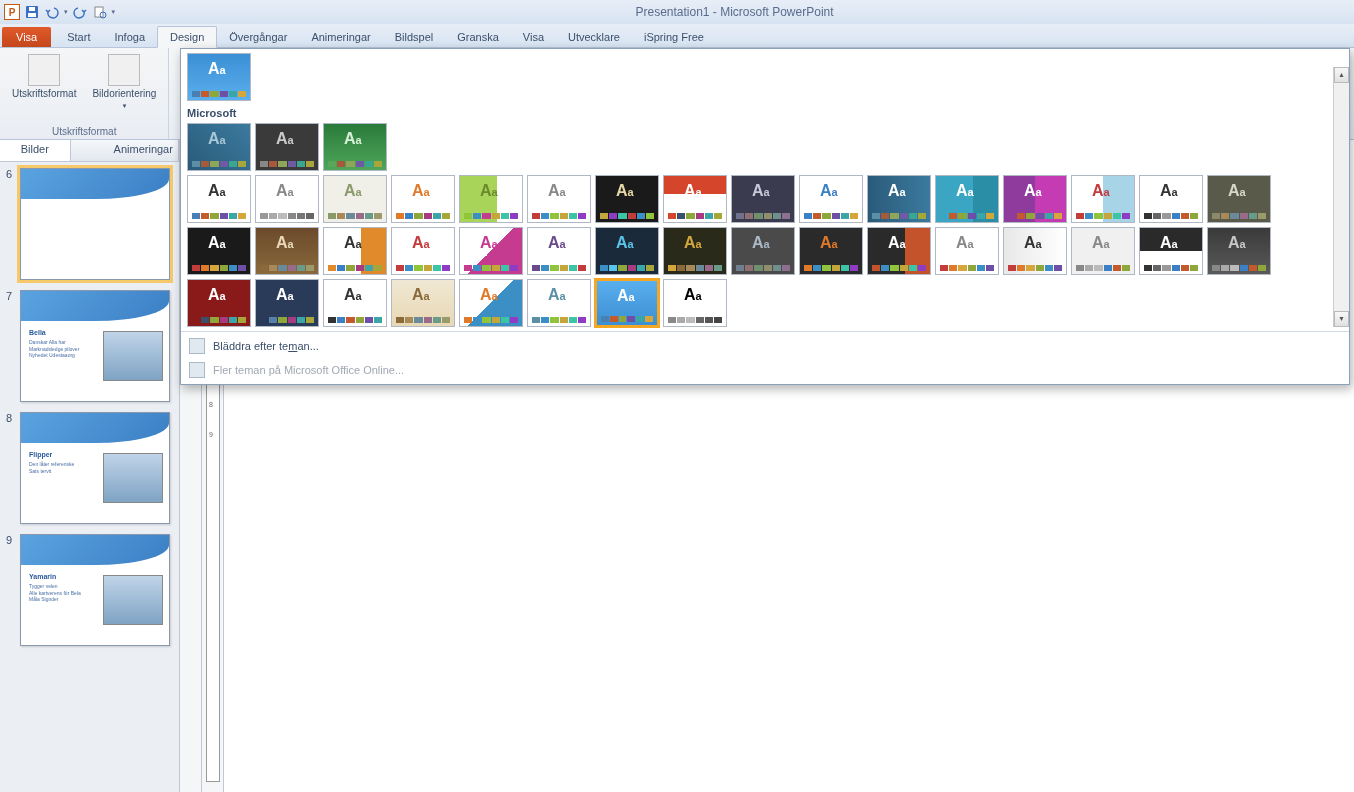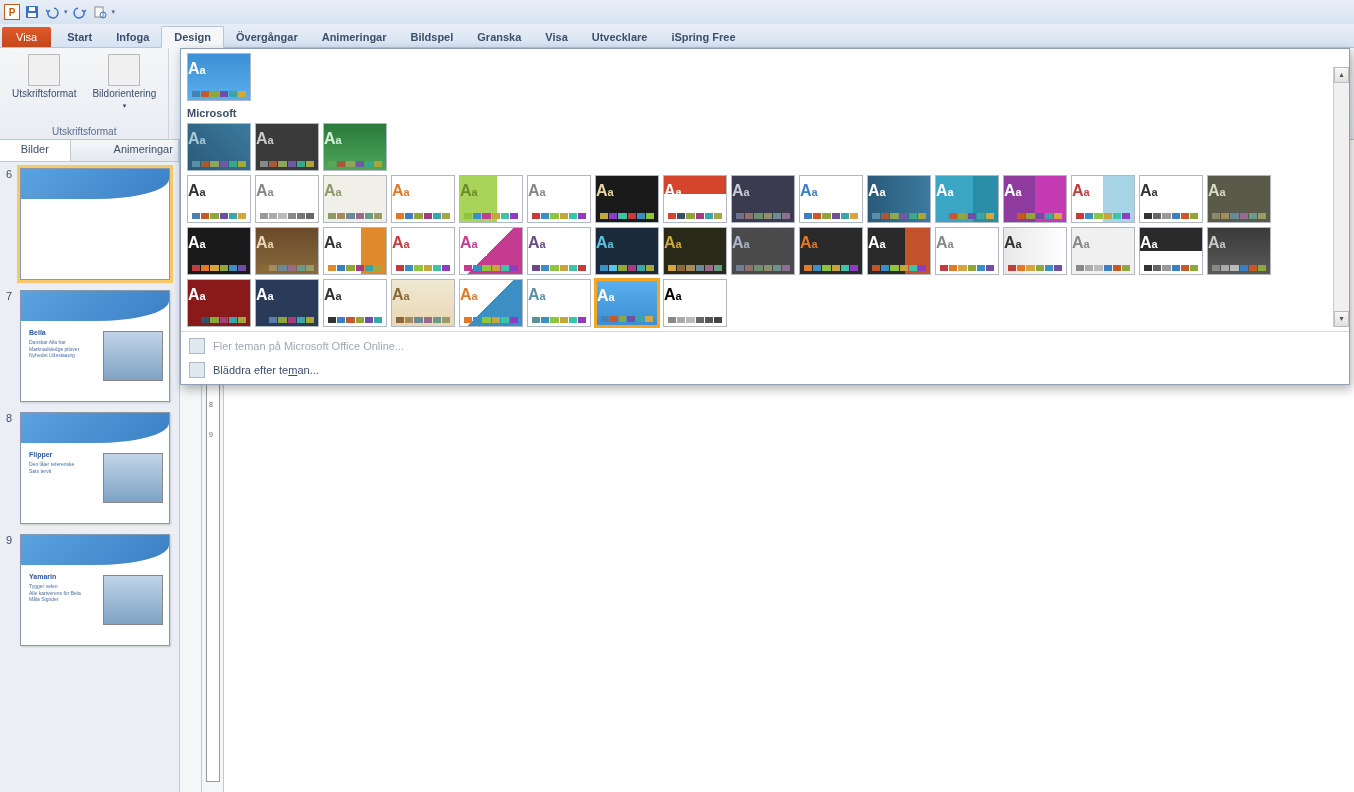--- a/index.html
+++ b/index.html
@@ -8,21 +8,21 @@
 
 .titlebar { height: 24px; background: linear-gradient(#e8eef7, #d7e3f2); display: flex; align-items: center; }
 .qat { display: flex; align-items: center; gap: 4px; padding-left: 4px; }
 .qat-icon { width: 16px; height: 16px; display: flex; align-items: center; justify-content: center; }
 .p-icon { width: 16px; height: 16px; background: #fff; border: 1px solid #c65914; color: #c65914; font-weight: bold; font-size: 10px; display: flex; align-items: center; justify-content: center; }
 .title-text { flex: 1; text-align: center; color: #5a6b8c; font-size: 12px; }
 
 
 .ribbon-tabs { height: 24px; background: linear-gradient(#e8eef7, #d7e3f2); display: flex; align-items: flex-end; border-bottom: 1px solid #b6c5d9; padding-left: 2px; }
 .file-tab { background: linear-gradient(#e05a2b, #c4471b); color: #fff; padding: 4px 14px; font-size: 11px; border-radius: 2px 2px 0 0; margin-right: 4px; }
-.tab { padding: 4px 12px; color: #3b4f6b; font-size: 11px; cursor: pointer; font-weight: bold; }
+.tab { padding: 4px 12px; color: #3b4f6b; font-size: 11px; cursor: pointer; }
 .tab.active { background: #f5f6f7; border: 1px solid #b6c5d9; border-bottom: 1px solid #f5f6f7; border-radius: 2px 2px 0 0; margin-bottom: -1px; }
 
 
 .ribbon { height: 92px; background: linear-gradient(#f5f6f7, #e9edf3); border-bottom: 1px solid #b6c5d9; display: flex; }
 .ribbon-group { border-right: 1px solid #c9d4e3; padding: 4px 6px 2px; display: flex; flex-direction: column; align-items: center; }
 .ribbon-group-body { display: flex; gap: 4px; flex: 1; }
 .ribbon-group-label { font-size: 10px; color: #5a6b8c; text-align: center; padding-top: 2px; }
 .big-btn { display: flex; flex-direction: column; align-items: center; gap: 2px; padding: 2px 6px; cursor: pointer; }
 .big-icon { width: 32px; height: 32px; background: #f0f0f0; border: 1px solid #bbb; }
 .btn-label { font-size: 10px; color: #3b4f6b; text-align: center; line-height: 1.1; }
@@ -56,21 +56,21 @@
 
 
 .gallery { position: absolute; top: 48px; left: 180px; right: 4px; background: #fff; border: 1px solid #8ca0b8; box-shadow: 2px 4px 10px rgba(0,0,0,0.3); z-index: 100; }
 .gallery-header { background: linear-gradient(#9aa4b2,#7a8594); color: #fff; font-size: 10px; padding: 2px 6px; display: flex; align-items: center; }
 .gallery-header .drop { margin-left: 4px; font-size: 8px; }
 .gallery-body { padding: 4px 6px 0; position: relative; }
 .gallery-section-label { font-size: 11px; font-weight: bold; color: #3b4f6b; padding: 2px 0 4px; }
 .theme-row { display: flex; gap: 4px; flex-wrap: wrap; margin-bottom: 4px; }
 .theme { width: 64px; height: 48px; border: 1px solid #b0b8c4; background: #fff; position: relative; cursor: pointer; overflow: hidden; }
 .theme.selected { border: 2px solid #f5a623; outline: 1px solid #f5a623; }
-.theme-aa { position: absolute; top: 6px; left: 0; font-size: 16px; font-weight: bold; }
+.theme-aa { position: absolute; top: 6px; left: 20px; font-size: 16px; font-weight: bold; }
 .theme-aa .small { font-size: 11px; }
 .theme-colors { position: absolute; bottom: 3px; left: 4px; right: 4px; height: 6px; display: flex; gap: 1px; }
 .theme-colors span { flex: 1; }
 .gallery-scroll { position: absolute; top: 18px; right: 0; width: 16px; bottom: 0; background: #f0f0f0; border-left: 1px solid #ccc; }
 .gallery-scroll-btn { width: 100%; height: 16px; background: linear-gradient(#f8f8f8,#e0e0e0); border: 1px solid #bbb; font-size: 8px; text-align: center; line-height: 14px; color: #555; }
 .gallery-sep { border-top: 1px solid #d4dae3; margin: 4px 0 0; }
 .gallery-footer { padding: 2px 0; }
 .gallery-menu-item { display: flex; align-items: center; gap: 8px; padding: 4px 8px; font-size: 11px; color: #3b4f6b; cursor: pointer; }
 .gallery-menu-item.disabled { color: #a0a8b4; }
 .menu-icon { width: 16px; height: 16px; background: #e0e8f0; border: 1px solid #aab8c8; }
@@ -105,20 +105,21 @@
         </svg>
       </div>
     <div class="qat-icon">
         <svg width="14" height="14">
           <rect x="2" y="2" width="8" height="10" fill="#fff" stroke="#888"></rect>
           <circle cx="10" cy="10" r="3" fill="none" stroke="#3b6fc4"></circle>
         </svg>
       </div>
     <span style="font-size:7px;color:#5a6b8c;">▾</span>
   </div>
+  <div class="title-text">Presentation1  -  Microsoft PowerPoint</div>
 </div>
 
 <div class="ribbon-tabs">
   <div class="file-tab">Visa</div>
   <div class="tab">Start</div>
   <div class="tab">Infoga</div>
   <div class="tab active">Design</div>
   <div class="tab">Övergångar</div>
   <div class="tab">Animeringar</div>
   <div class="tab">Bildspel</div>
@@ -723,22 +724,22 @@
         </div>
       </div>
 
     <div class="gallery-scroll">
       <div class="gallery-scroll-btn">▴</div>
       <div class="gallery-scroll-btn" style="position:absolute;bottom:0">▾</div>
     </div>
   </div>
   <div class="gallery-sep"></div>
   <div class="gallery-footer">
+    <div class="gallery-menu-item">
+      <div class="menu-icon"></div>
+      <span><span>Bläddra efter te</span><span class="underline">m</span><span>an...</span></span>
+    </div>
     <div class="gallery-menu-item disabled">
       <div class="menu-icon"></div>
       <span>Fler teman på Microsoft Office Online...</span>
     </div>
-    <div class="gallery-menu-item">
-      <div class="menu-icon"></div>
-      <span><span>Bläddra efter te</span><span class="underline">m</span><span>an...</span></span>
-    </div>
   </div>
 </div>
 
 </body></html>

